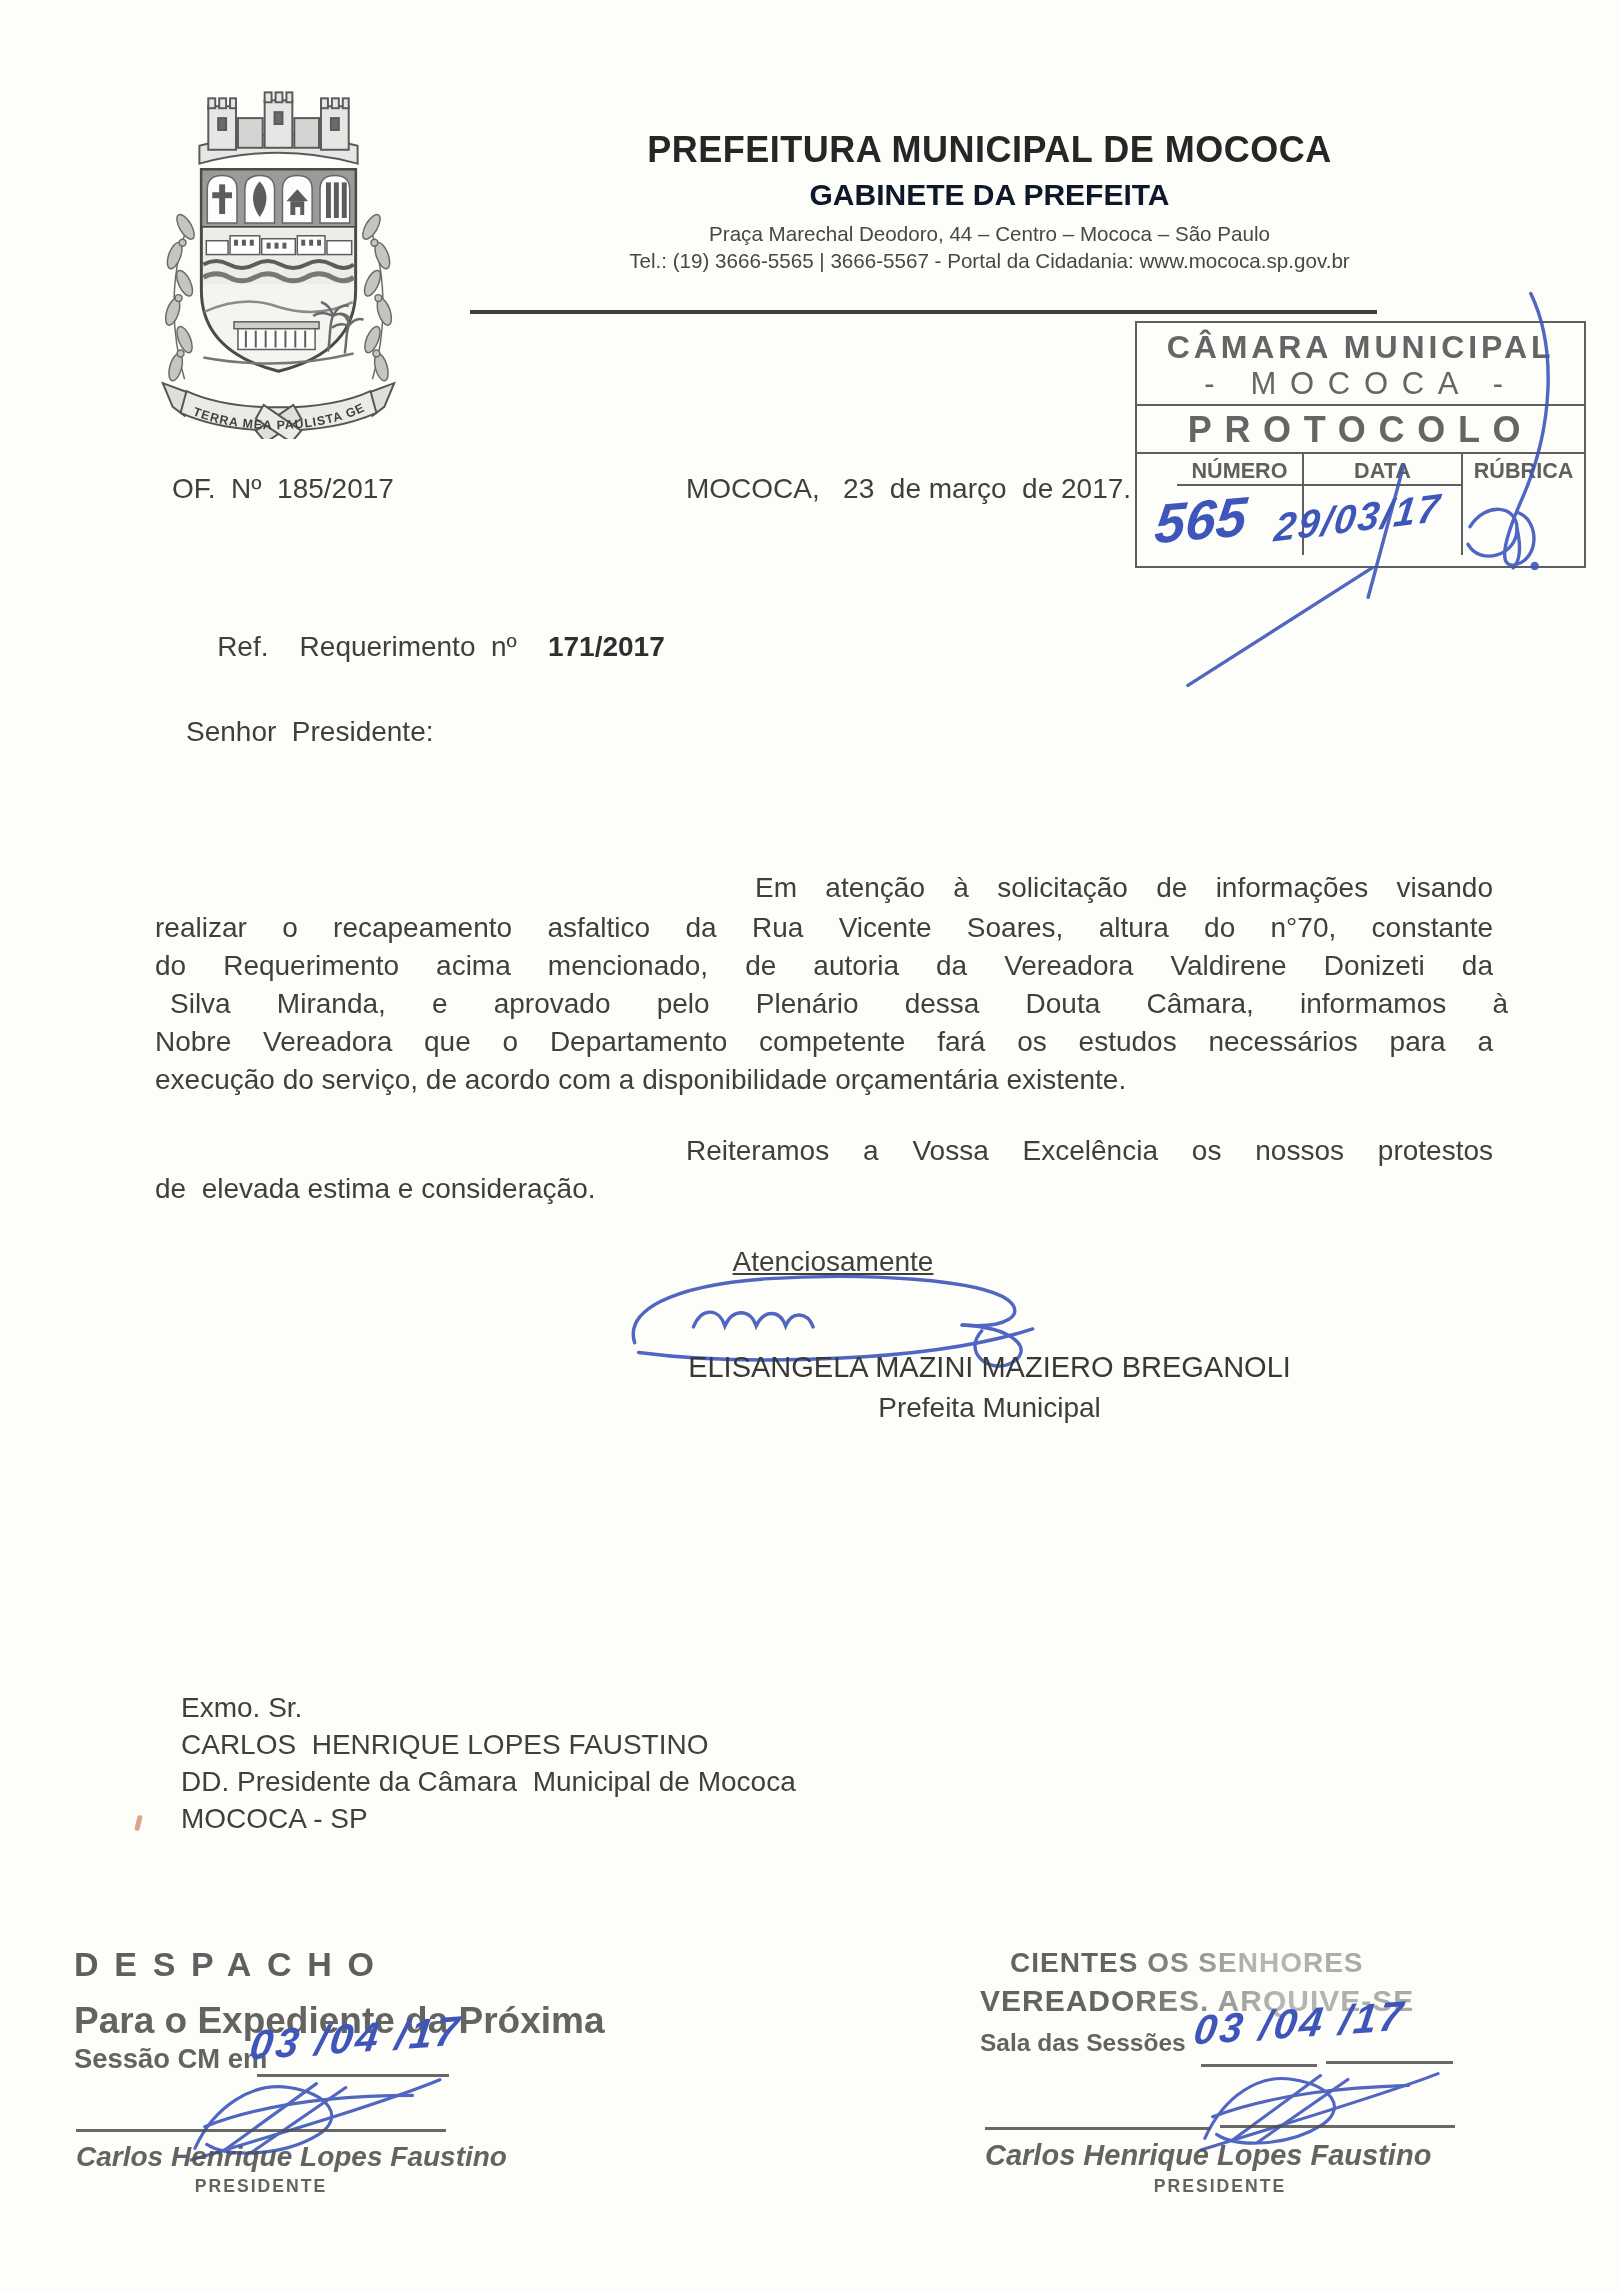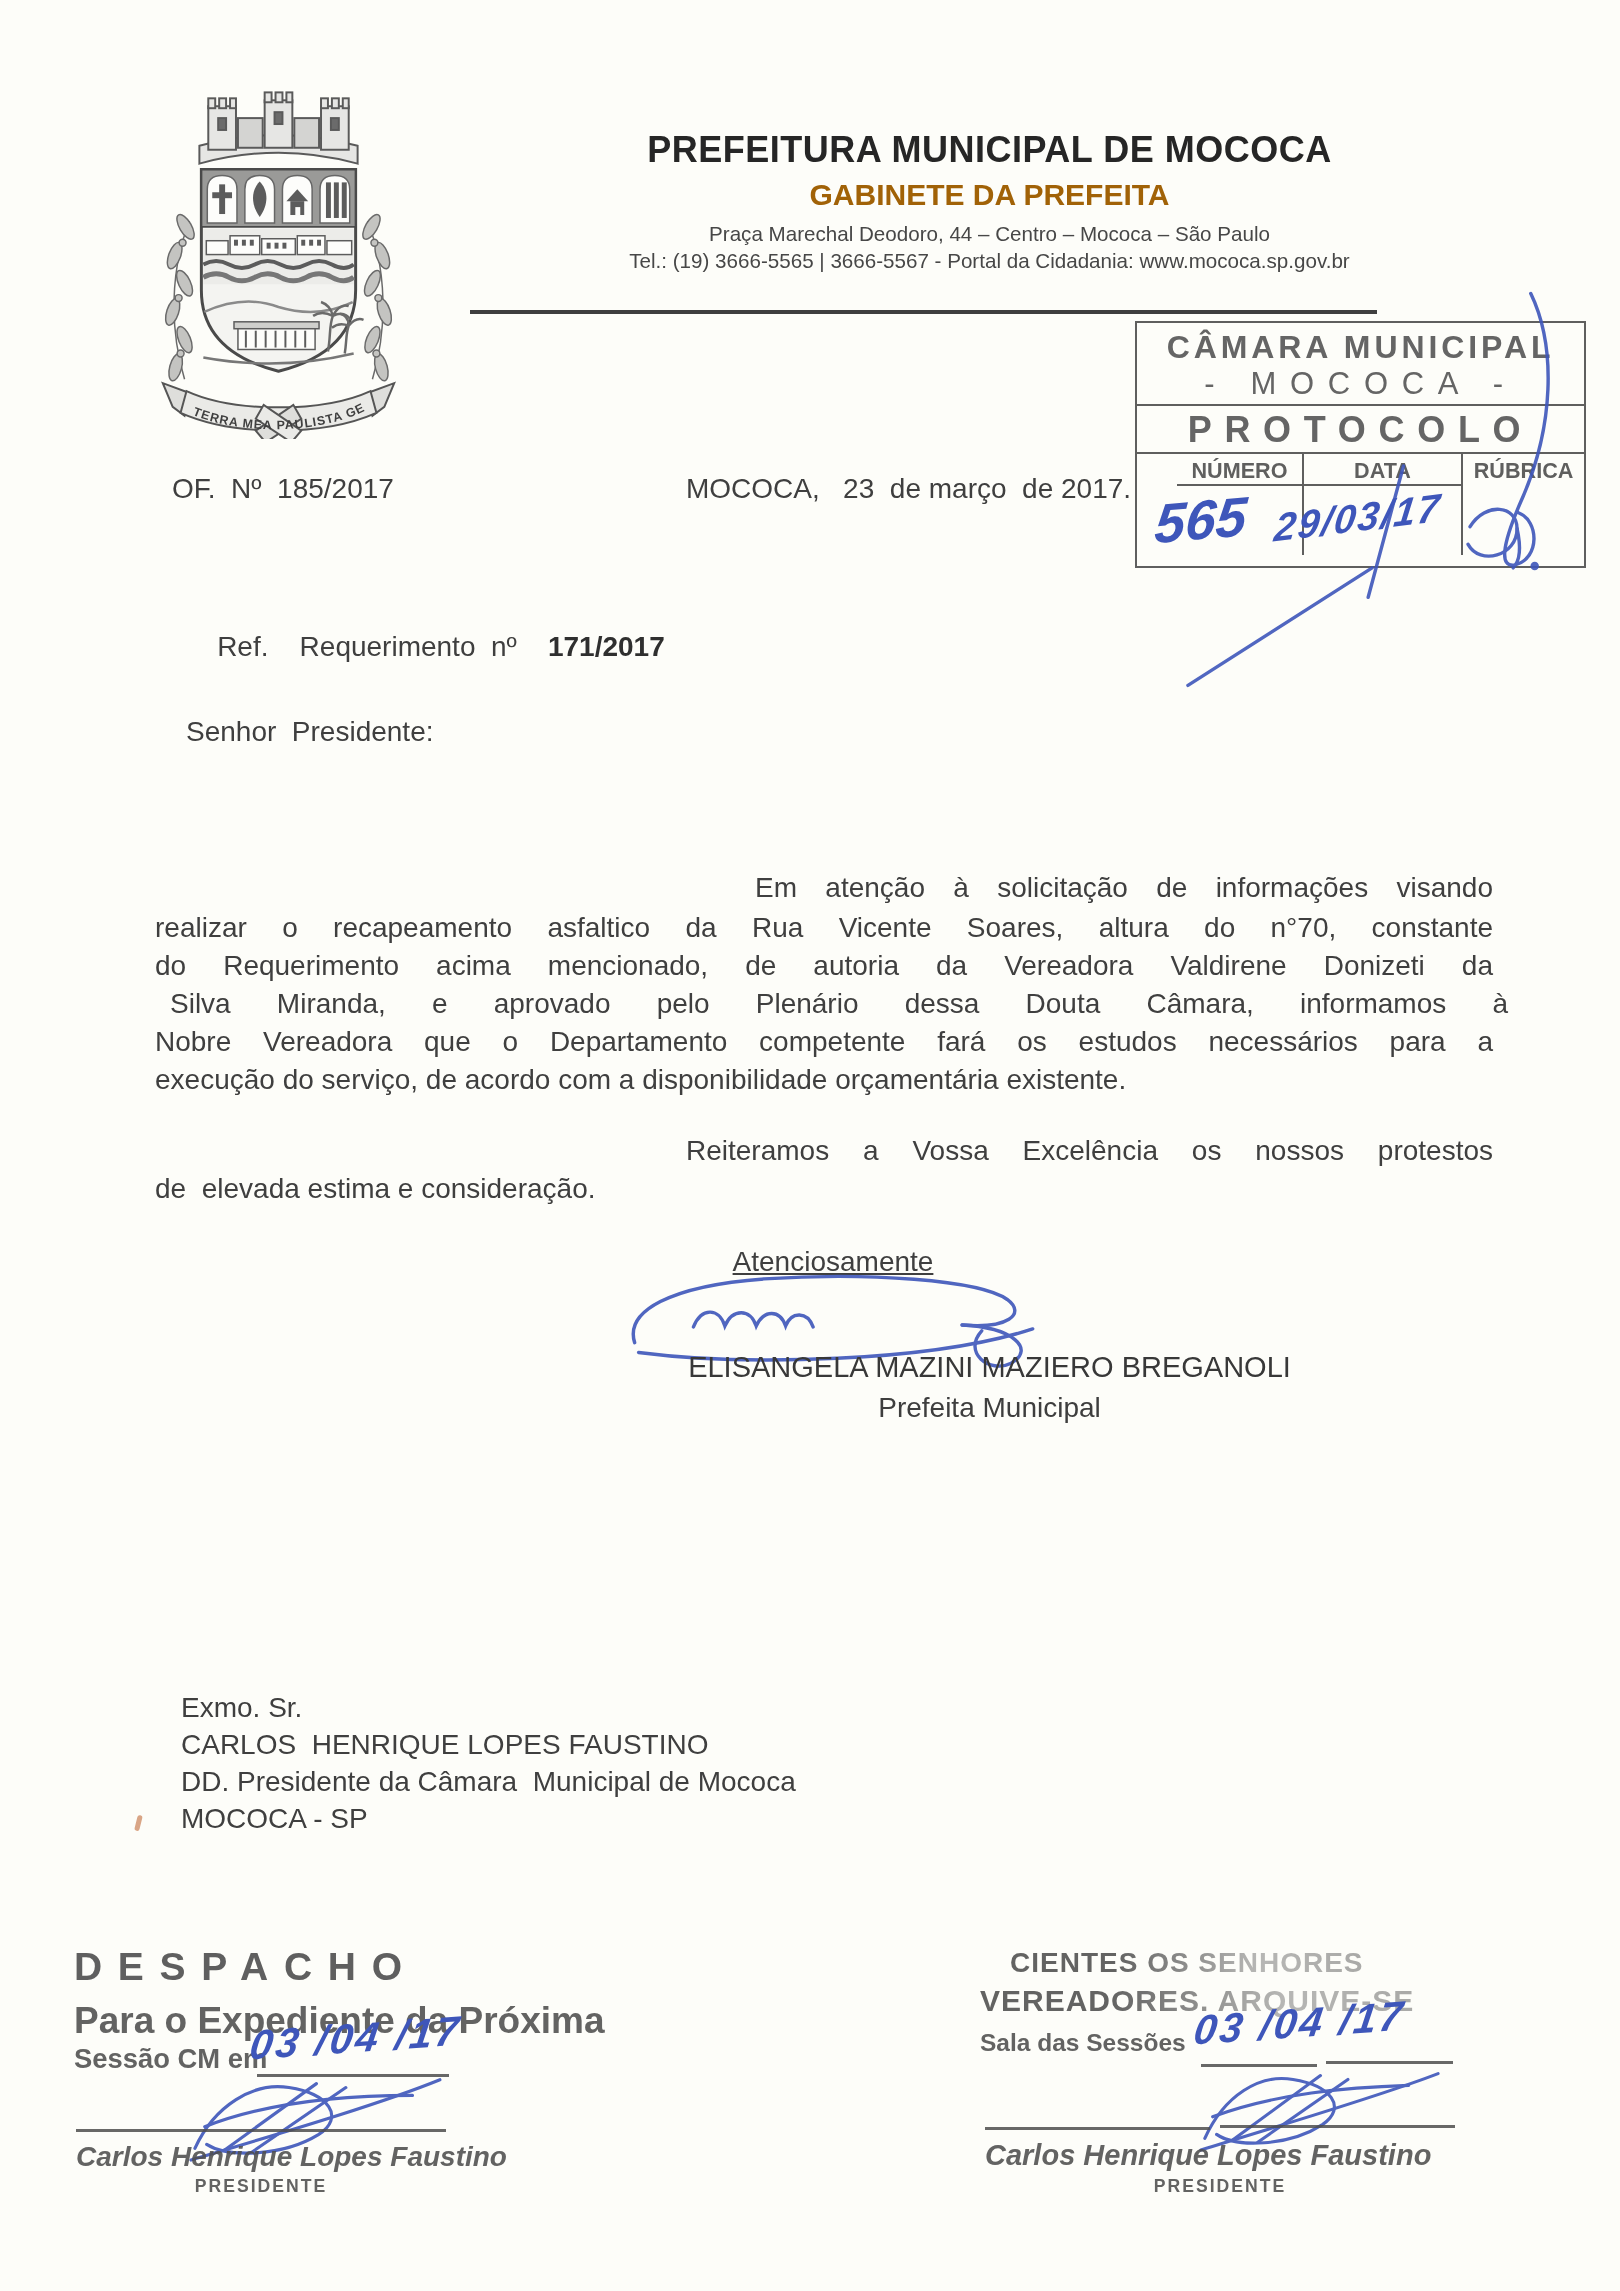--- a/index.html
+++ b/index.html
@@ -5,21 +5,21 @@
   html,body{margin:0;padding:0;background:#e8e8e4;}
   .page{position:relative;width:1620px;height:2292px;margin:0 auto;background:#fdfdf9;
         font-family:"Liberation Sans",sans-serif;color:#3e3e3e;overflow:hidden;}
   .abs{position:absolute;}
   .pre{white-space:pre;}
   .jline{text-align:justify;text-align-last:justify;}
   .body-t{font-size:28px;color:#3f3f3f;}
   .center{text-align:center;}
   
   .h-title{font-size:36px;font-weight:bold;color:#262626;letter-spacing:0.5px;}
-  .h-sub{font-size:30px;font-weight:bold;color:#a16207;margin-top:6.9px;}
+  .h-sub{font-size:30px;font-weight:bold;color:#0f172a;margin-top:6.9px;}
   .h-addr{font-size:20.6px;color:#474747;margin-top:9.8px;}
   .h-tel{font-size:20.6px;color:#474747;margin-top:2.9px;}
   .rule{background:#3f3f3f;height:3.9px;}
   
   .stamp{color:#555;opacity:.9;}
   .proto-box{border:2.9px solid #4e4e4e;}
   .proto-org{font-size:32px;font-weight:bold;letter-spacing:3.9px;padding-top:5.9px;}
   .proto-city{font-size:31px;font-weight:normal;letter-spacing:13.7px;}
   .proto-title{font-size:36px;font-weight:bold;letter-spacing:12.7px;padding-top:2.9px;}
   .proto-sep{height:0;border-top:2.9px solid #4e4e4e;}
@@ -244,21 +244,21 @@
 
   <div class="abs speck" style="left:136px;top:1815px;"></div>
 
   <div class="abs" style="left:181px;top:1689px;">
     <div class="body-t pre" style="line-height:37px;">Exmo. Sr.</div>
     <div class="body-t pre" style="line-height:37px;">CARLOS  HENRIQUE LOPES FAUSTINO</div>
     <div class="body-t pre" style="line-height:37px;">DD. Presidente da Câmara  Municipal de Mococa</div>
     <div class="body-t pre" style="line-height:37px;">MOCOCA - SP</div>
   </div>
 
-  <div class="abs st st-b" style="left:74px;top:1945px;font-size:39px;letter-spacing:15.7px;color:#4a4a4a;">DESPACHO</div>
+  <div class="abs st st-b" style="left:74px;top:1945px;font-size:34px;letter-spacing:15.7px;color:#4a4a4a;">DESPACHO</div>
   <div class="abs st st-b" style="left:74px;top:2000px;font-size:37px;">Para o Expediente da Próxima</div>
   <div class="abs st st-b" style="left:74px;top:2043px;font-size:27.4px;">Sessão CM em</div>
   <div class="abs sline" style="left:257px;top:2074px;width:192px;"></div>
   <div class="abs ink hw" style="left:250px;top:2015px;font-size:41px;transform:rotate(-4deg) skewX(-12deg);letter-spacing:2.9px;">03 /04 /17</div>
 
   <svg class="abs" style="left:181px;top:2066px;" width="265" height="98" viewBox="0 0 270 100">
     <g fill="none" stroke="#3e56ba" stroke-width="3.2" stroke-linecap="round" opacity="0.9">
       <path d="M14,84 C34,40 74,16 110,22 C150,28 168,52 140,70 C104,92 48,94 26,80"></path>
       <path d="M44,86 L138,18"></path>
       <path d="M72,88 L168,22"></path>

